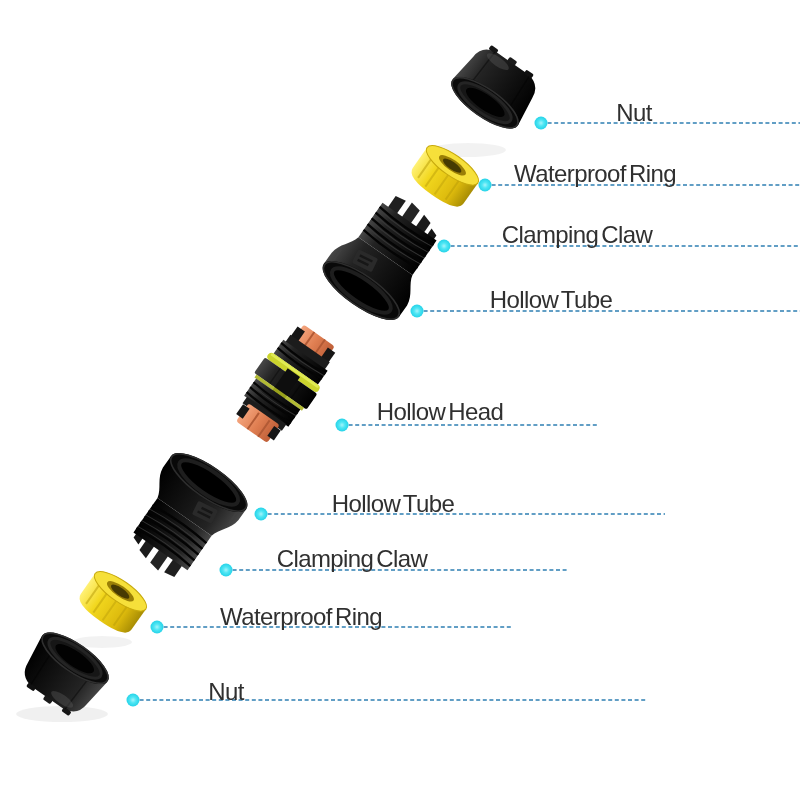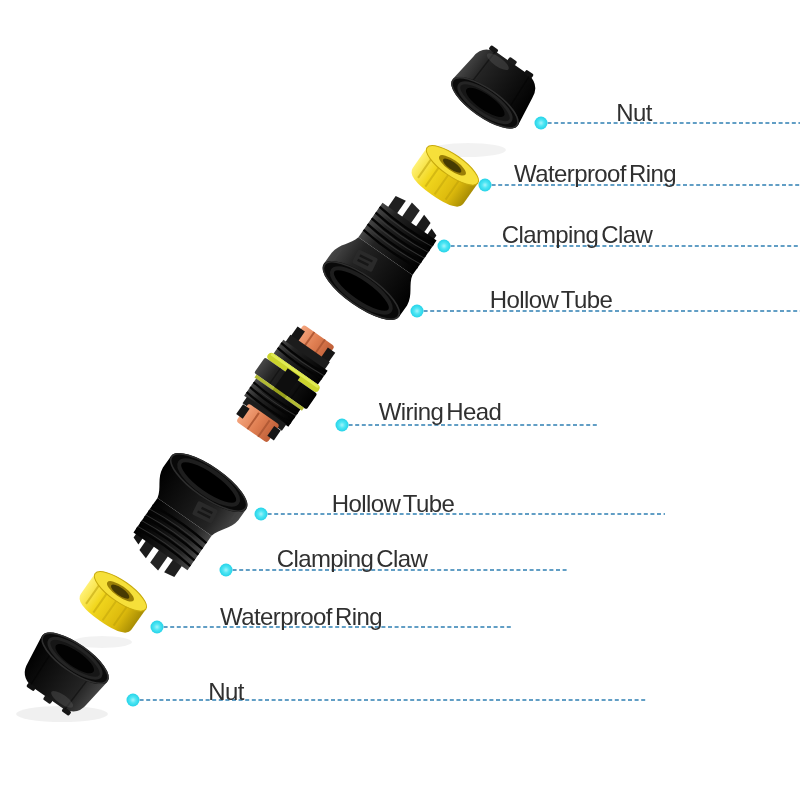--- a/index.html
+++ b/index.html
@@ -175,19 +175,19 @@
     <g>
       <line class="leader-line" x1="133" y1="700" x2="647" y2="700" stroke="#2e7fb2"></line>
       <circle cx="133" cy="700" r="6.5" fill="url(#gDot)"></circle>
     </g>
   </svg>
 
   <div class="callout-label" style="left:634px;top:100px">Nut</div>
   <div class="callout-label" style="left:595px;top:161px">Waterproof Ring</div>
   <div class="callout-label" style="left:577px;top:222px">Clamping Claw</div>
   <div class="callout-label" style="left:551px;top:287px">Hollow Tube</div>
-  <div class="callout-label" style="left:440px;top:399px">Wiring Head</div>
+  <div class="callout-label" style="left:440px;top:399px">Hollow Head</div>
   <div class="callout-label" style="left:393px;top:491px">Hollow Tube</div>
   <div class="callout-label" style="left:352px;top:546px">Clamping Claw</div>
   <div class="callout-label" style="left:301px;top:604px">Waterproof Ring</div>
   <div class="callout-label" style="left:226px;top:679px">Nut</div>
 
 </div>
 
 </body></html>

